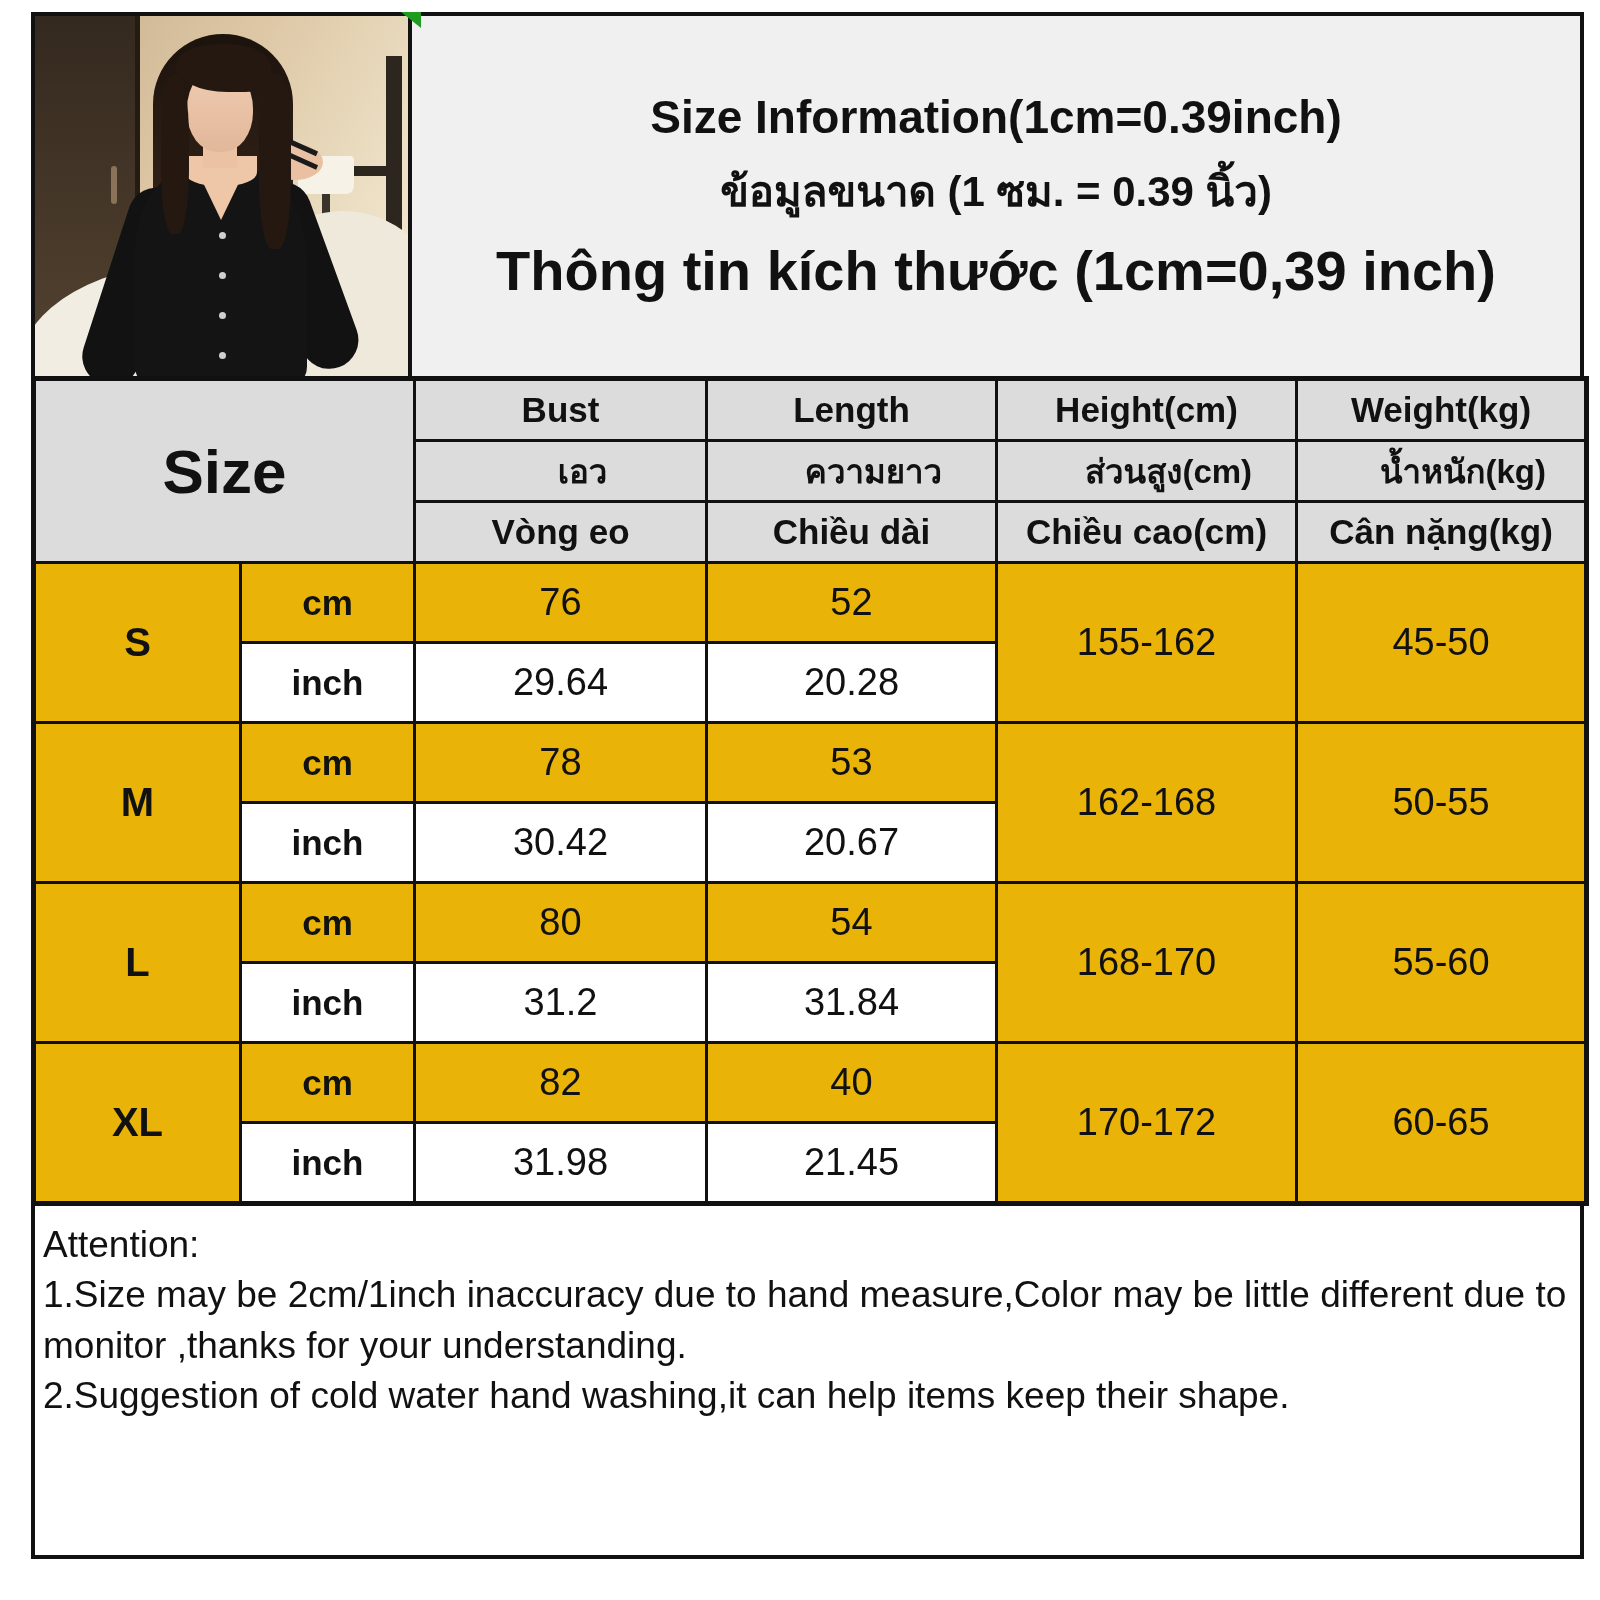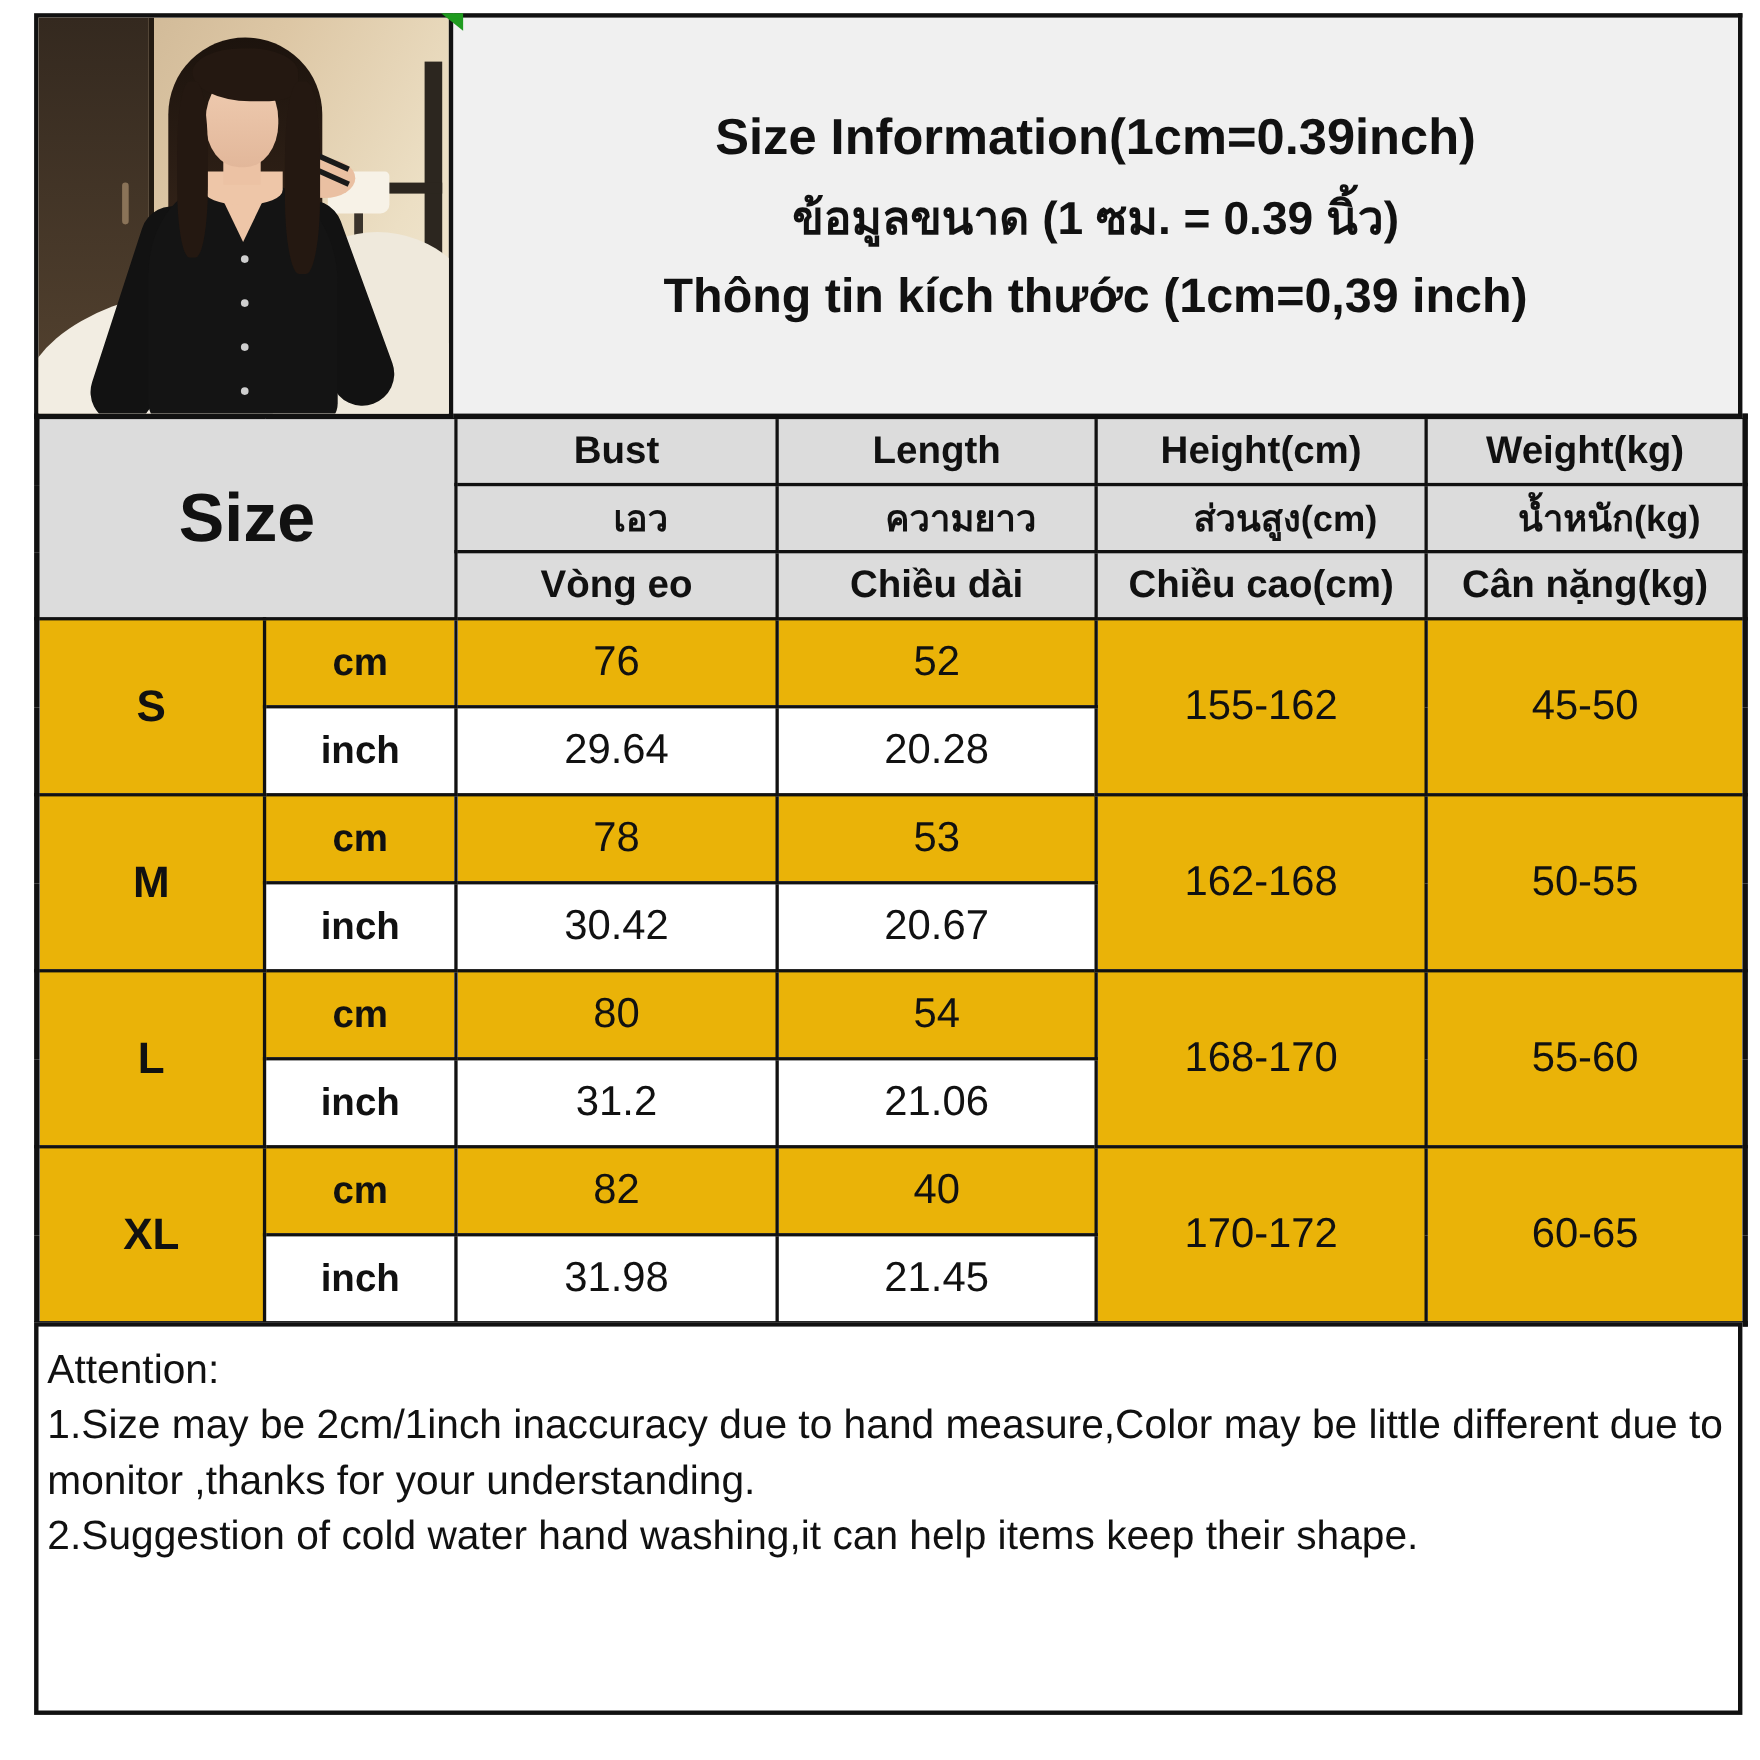--- a/index.html
+++ b/index.html
@@ -54,21 +54,21 @@
   }
   .title-box{
     flex:1;box-sizing:border-box;height:368px;
     border:4px solid #111;border-left:none;
     background:#f0f0f0;
     display:flex;flex-direction:column;justify-content:center;align-items:center;
     gap:14px;
   }
   .title-en{font-size:46px;font-weight:bold;}
   .title-th{font-size:42px;font-weight:bold;}
-  .title-vi{font-size:44px;font-weight:bold;text-align:right;}
+  .title-vi{font-size:56px;font-weight:bold;text-align:right;}
 
   
   table.size-table{
     border-collapse:collapse;table-layout:fixed;
     width:1553px;margin-top:-4px;
     border:5px solid #111;
   }
   .size-table td{
     border:3px solid #111;text-align:center;vertical-align:middle;
     padding:0;overflow:hidden;
@@ -199,21 +199,21 @@
           <td class="size-label" rowspan="2">L</td>
           <td class="unit">cm</td>
           <td class="val">80</td>
           <td class="val">54</td>
           <td class="range" rowspan="2">168-170</td>
           <td class="range" rowspan="2">55-60</td>
         </tr>
         <tr class="inch">
           <td class="unit">inch</td>
           <td class="val">31.2</td>
-          <td class="val">21.06</td>
+          <td class="val">31.84</td>
         </tr>
 
         <tr class="cm">
           <td class="size-label" rowspan="2">XL</td>
           <td class="unit">cm</td>
           <td class="val">82</td>
           <td class="val">40</td>
           <td class="range" rowspan="2">170-172</td>
           <td class="range" rowspan="2">60-65</td>
         </tr>

